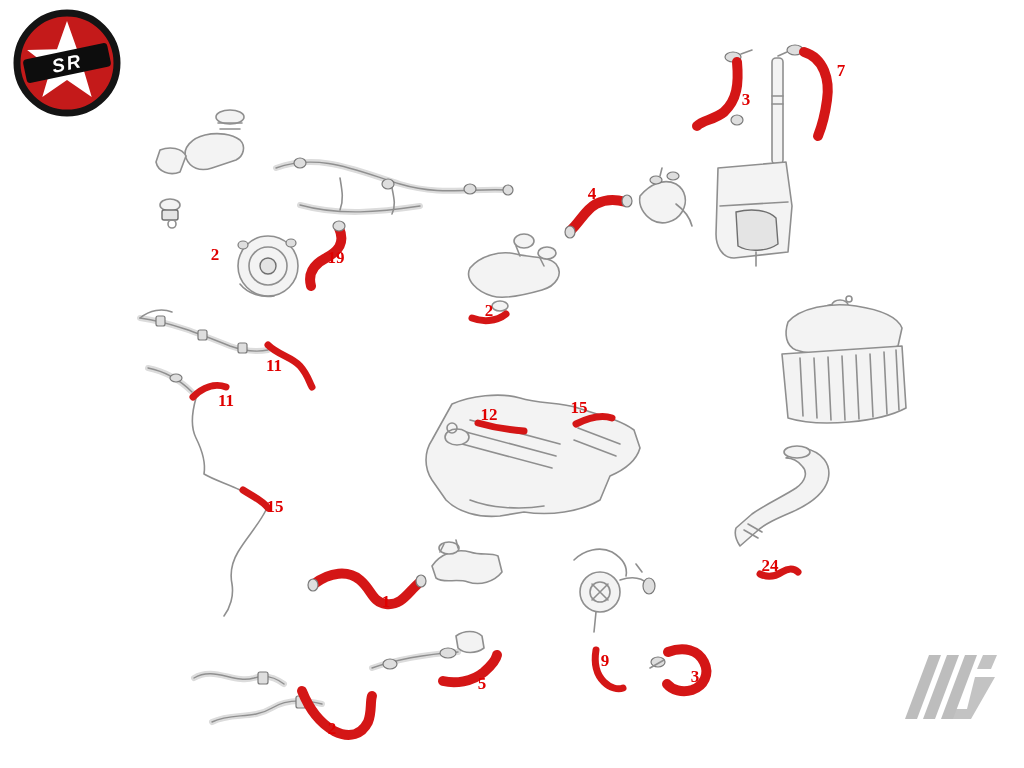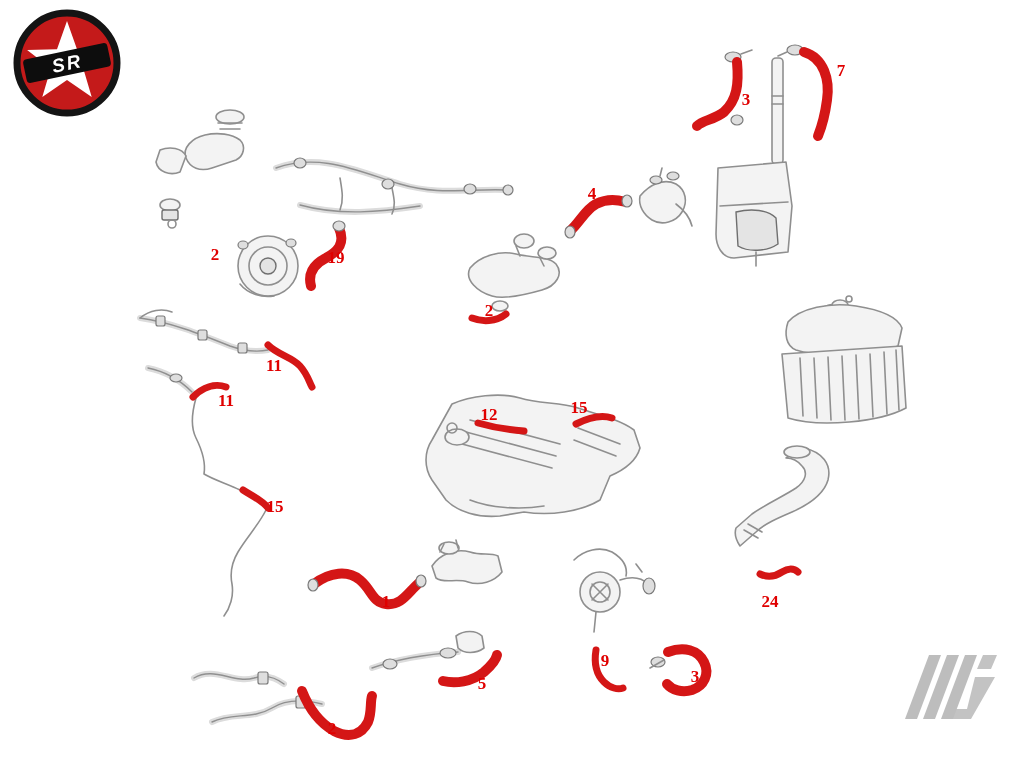--- a/index.html
+++ b/index.html
@@ -211,21 +211,21 @@
       <span class="part-label" style="left: 841px; top: 71px;">7</span>
       <span class="part-label" style="left: 592px; top: 194px;">4</span>
       <span class="part-label" style="left: 215px; top: 255px;">2</span>
       <span class="part-label" style="left: 336px; top: 258px;">19</span>
       <span class="part-label" style="left: 489px; top: 311px;">2</span>
       <span class="part-label" style="left: 274px; top: 366px;">11</span>
       <span class="part-label" style="left: 226px; top: 401px;">11</span>
       <span class="part-label" style="left: 489px; top: 415px;">12</span>
       <span class="part-label" style="left: 579px; top: 408px; text-align: right;">15</span>
       <span class="part-label" style="left: 275px; top: 507px;">15</span>
-      <span class="part-label" style="left: 770px; top: 566px; margin-top: 36px;">24</span>
+      <span class="part-label" style="left: 770px; top: 566px;">24</span>
       <span class="part-label" style="left: 386px; top: 602px;">1</span>
       <span class="part-label" style="left: 605px; top: 661px;">9</span>
       <span class="part-label" style="left: 695px; top: 677px;">3</span>
       <span class="part-label" style="left: 482px; top: 684px;">5</span>
       <span class="part-label" style="left: 332px; top: 729px;">2</span>
     </div>
 
 </div>
 
 </body></html>

